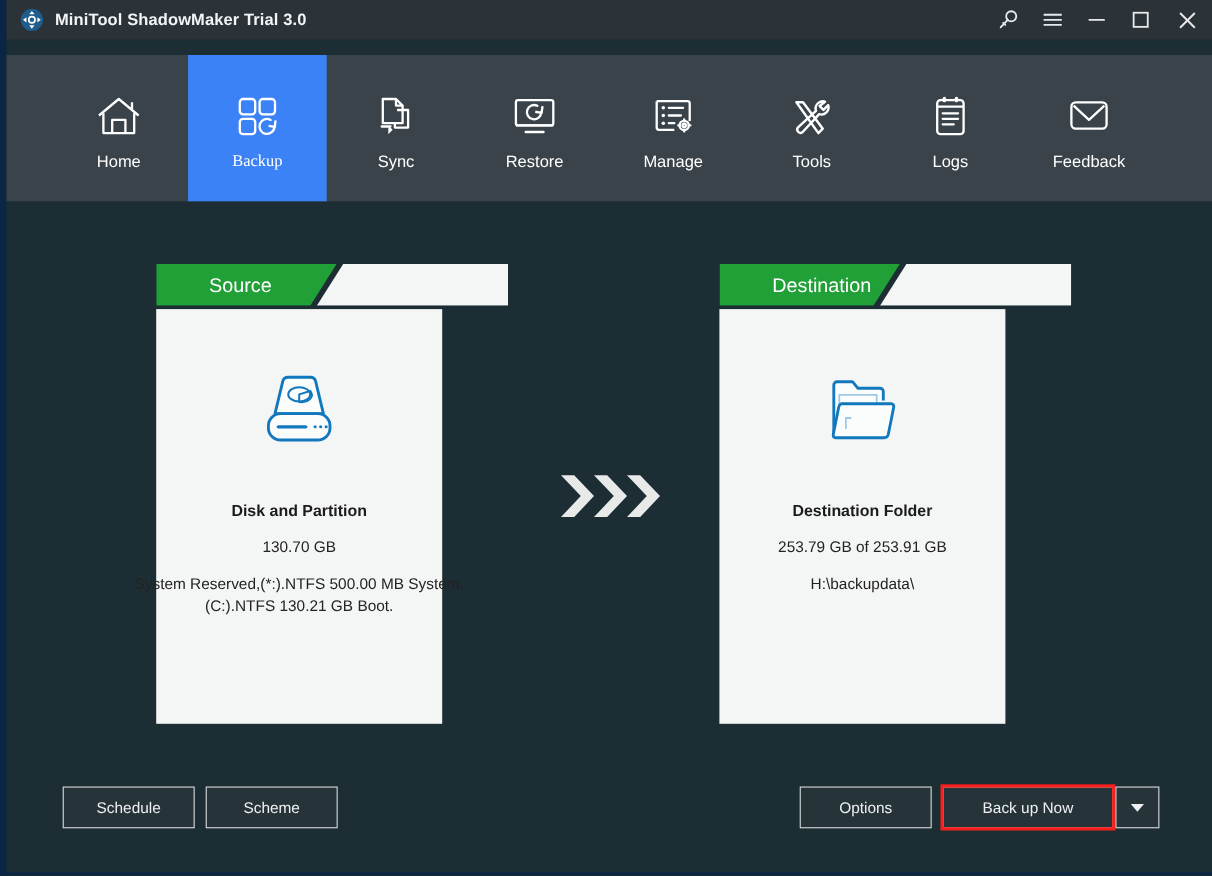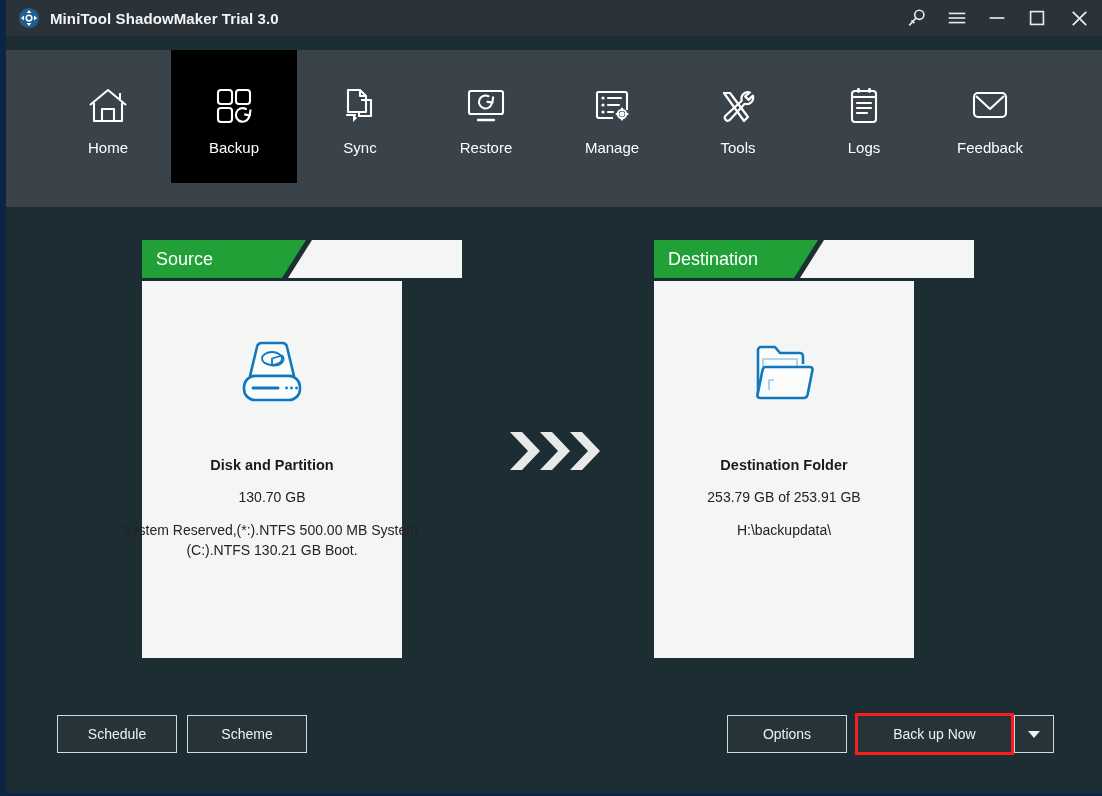--- a/index.html
+++ b/index.html
@@ -37,47 +37,47 @@
   .tb-btn {
     width: 40px; height: 50px;
     display: flex; align-items: center; justify-content: center;
     color: #e8eaec;
   }
   .tb-btn.wide { width: 45px; }
 
   
   .navbar {
     position: absolute; left: 0; top: 50px;
-    width: 1096px; height: 157px;
+    width: 1096px; height: 133px;
     background: #3a4349;
     display: flex; align-items: stretch;
     padding-left: 39px;
   }
   .nav-item {
     width: 126px; height: 133px;
     display: flex; flex-direction: column;
     align-items: center; justify-content: center;
     color: #ffffff;
   }
-  .nav-item.active { background: #000000; }
+  .nav-item.active { background: #3b82f6; font-family: Liberation Serif, serif; }
   .nav-ico { height: 58px; display: flex; align-items: center; justify-content: center; }
   .nav-label { font-size: 15px; margin-top: 4px; }
 
   
   .panel { position: absolute; }
   .panel-head {
     position: relative; height: 38px;
     width: 320px;
   }
   .panel-head .tab {
     position: absolute; left: 0; top: 0;
     width: 164px; height: 38px;
     background: #21a038;
     clip-path: polygon(0 0, 164px 0, 140px 38px, 0 38px);
-    display: flex; align-items: center;
+    display: flex; align-items: center; padding-left: 34px;
   }
   .panel-head .tab span {
     color: #ffffff; font-size: 18px; padding-left: 14px;
   }
   .panel-head .tab-rest {
     position: absolute; left: 0; top: 0;
     width: 320px; height: 38px;
     background: #f4f5f5;
     clip-path: polygon(170px 0, 320px 0, 320px 38px, 146px 38px);
   }

